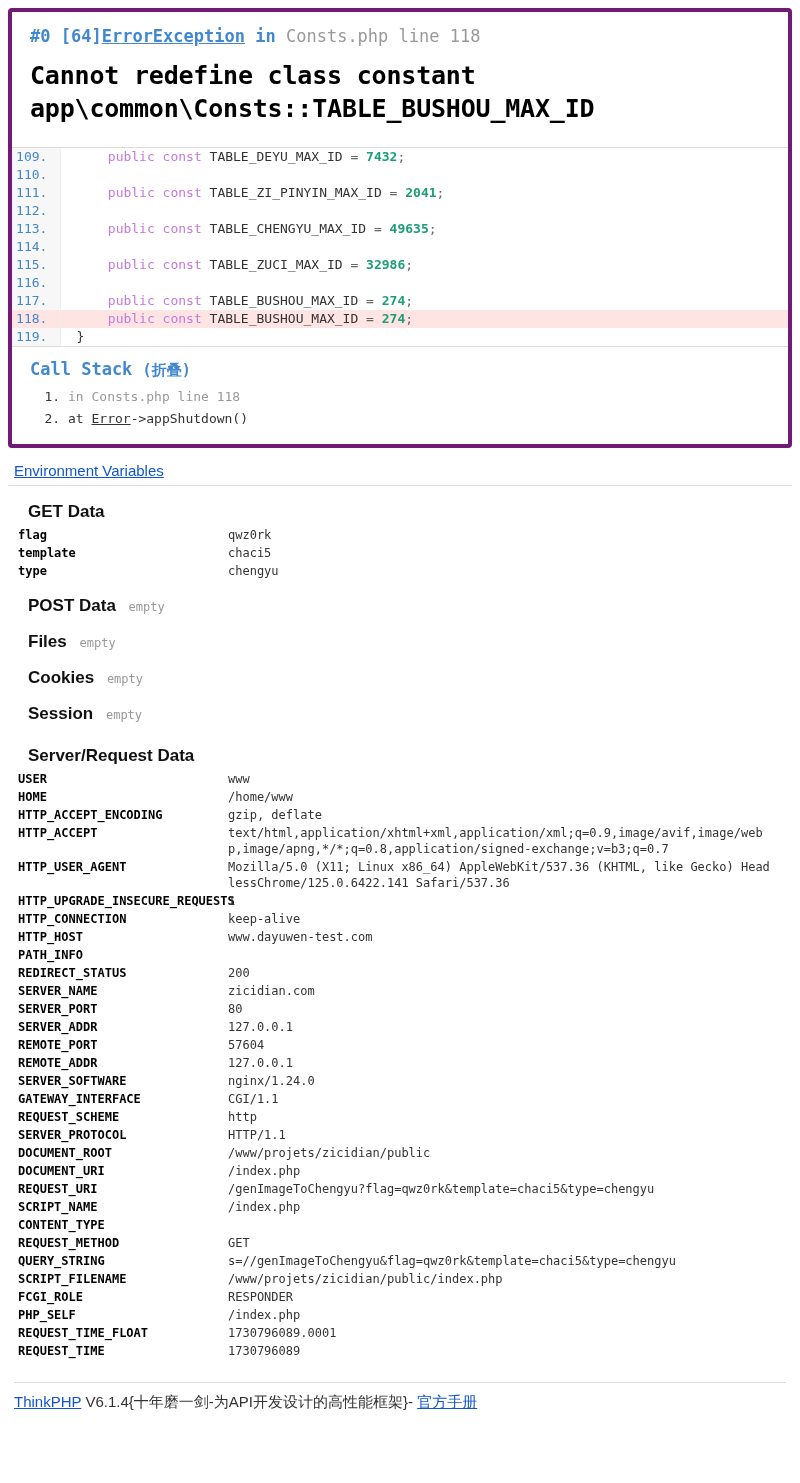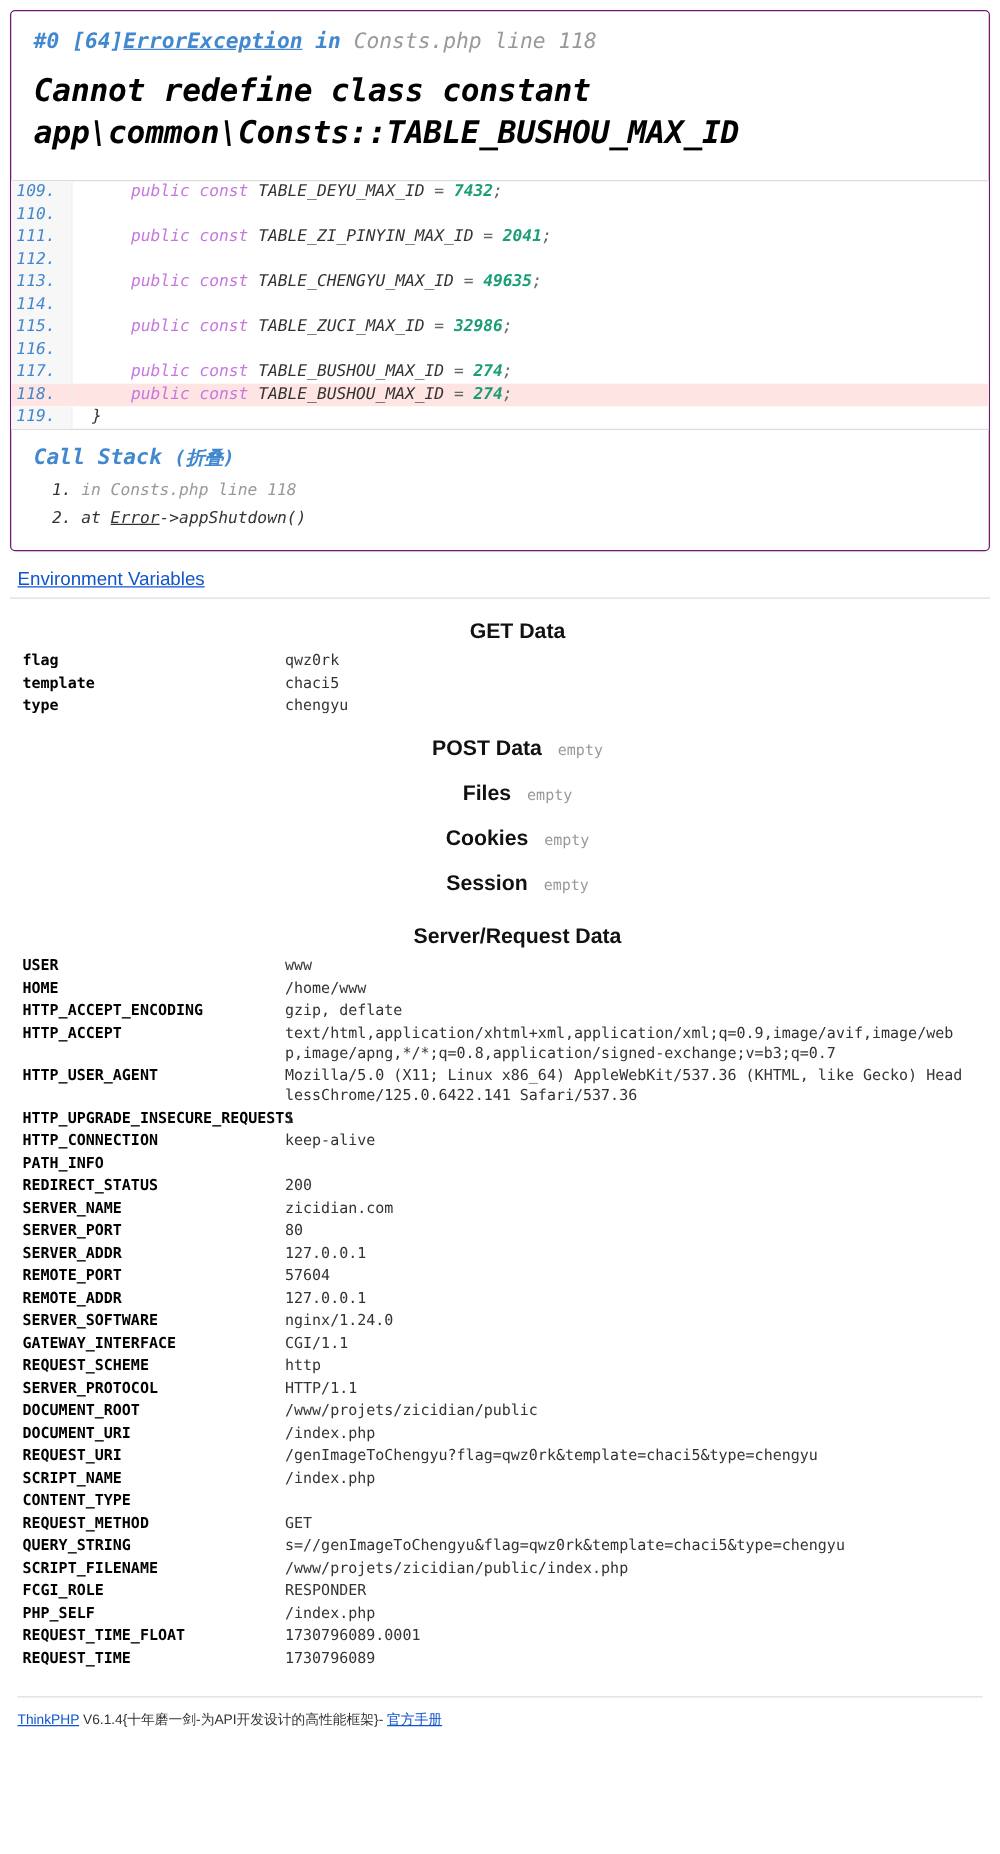--- a/index.html
+++ b/index.html
@@ -8,26 +8,25 @@
     background: #ffffff;
     font-family: "Liberation Sans", sans-serif;
     color: #111;
   }
   body { width: 800px; }
   .page { padding: 0 0 0 0; }
 
   
   .exception-panel {
     margin: 8px 8px 0 8px;
-    border: 1px solid #701a75;
+    border: 4px solid #701a75;
     border-radius: 4px;
     background: #fff;
     box-shadow: 0 0 3px rgba(0,0,0,0.06);
     overflow: hidden;
-    font-style: italic;
   }
   .exc-head {
     padding: 14px 18px 10px 18px;
     font-family: "DejaVu Sans Mono", monospace;
     font-size: 17px;
     color: #4288ce;
     font-weight: bold;
   }
   .exc-head .num { color: #4288ce; }
   .exc-head .etype { text-decoration: underline; color: #4288ce; }
@@ -110,21 +109,20 @@
     font-weight: normal;
   }
   .rule { border: 0; border-top: 1px solid #ddd; margin: 4px 8px 10px 8px; }
 
   
   .section-h {
     margin: 16px 0 4px 28px;
     font-size: 17px;
     font-weight: bold;
     color: #111;
-    text-align: center;
   }
   .section-h .empty {
     font-size: 12px;
     font-weight: normal;
     color: #999;
     margin-left: 8px;
     font-family: "DejaVu Sans Mono", monospace;
   }
   table.kv {
     border-collapse: collapse;
@@ -146,21 +144,21 @@
     color: #333;
     word-break: break-all;
     white-space: pre-wrap;
   }
 
   
   .footer {
     margin: 22px 0 10px 14px;
     padding-top: 10px;
     border-top: 1px solid #ddd;
-    font-size: 11px;
+    font-size: 15px;
     color: #333;
     width: 772px;
   }
   .footer a { color: #1155cc; text-decoration: underline; }
   .footer .ver { color: #333; }
 </style>
 </head>
 <body>
 
 <div class="page">
@@ -316,20 +314,24 @@
         </tr>
         <tr>
           <td class="k">HTTP_UPGRADE_INSECURE_REQUESTS</td>
           <td class="v">1</td>
         </tr>
         <tr>
           <td class="k">HTTP_CONNECTION</td>
           <td class="v">keep-alive</td>
         </tr>
         <tr>
+          <td class="k">HTTP_HOST</td>
+          <td class="v">www.dayuwen-test.com</td>
+        </tr>
+        <tr>
           <td class="k">PATH_INFO</td>
           <td class="v"></td>
         </tr>
         <tr>
           <td class="k">REDIRECT_STATUS</td>
           <td class="v">200</td>
         </tr>
         <tr>
           <td class="k">SERVER_NAME</td>
           <td class="v">zicidian.com</td>

